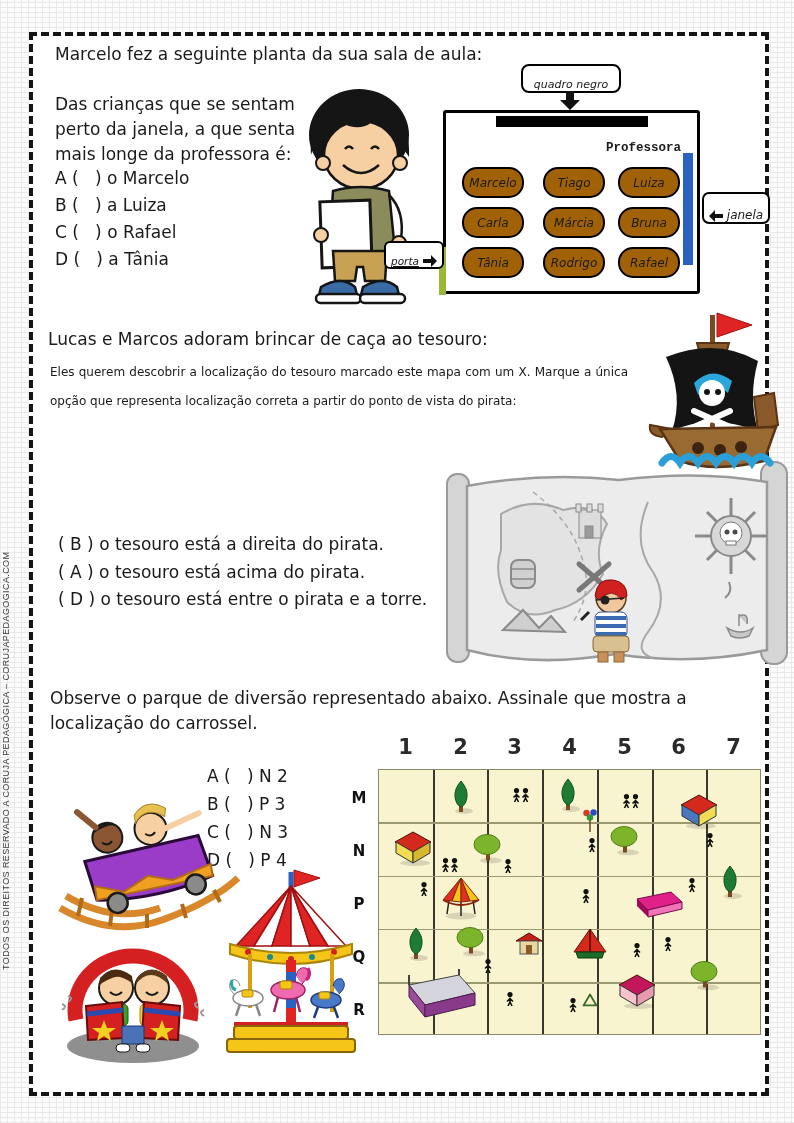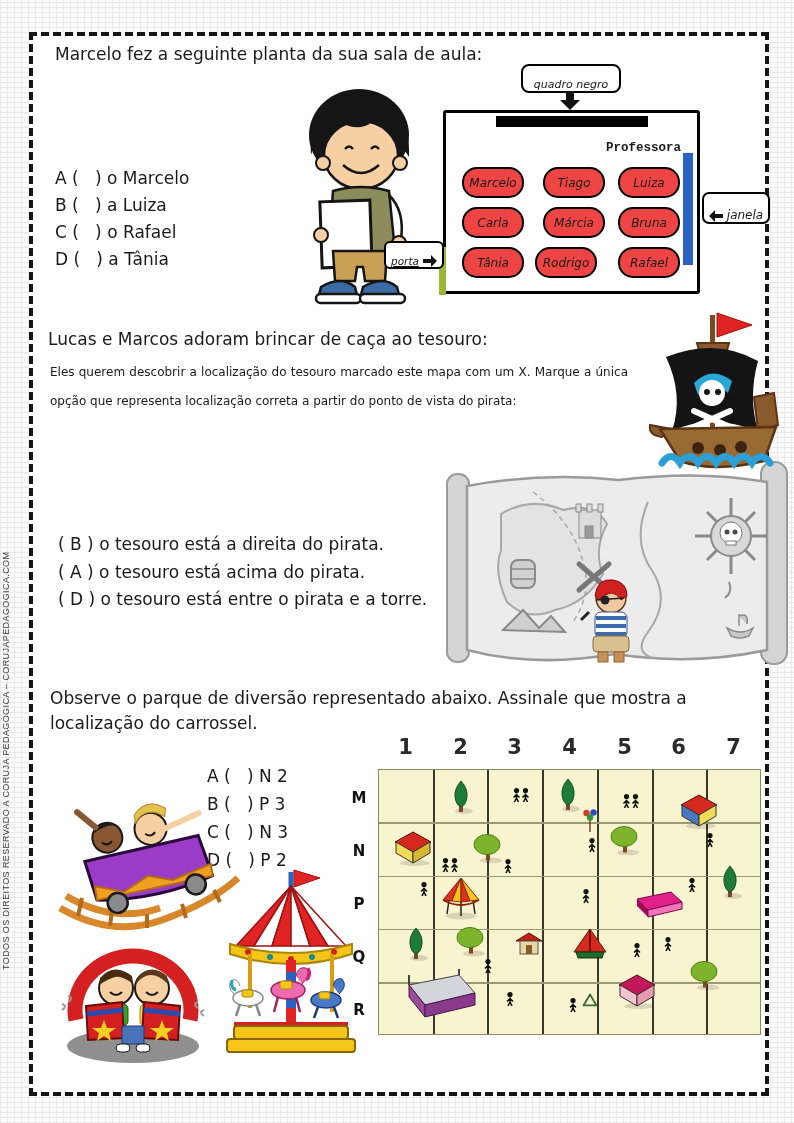--- a/index.html
+++ b/index.html
@@ -11,36 +11,39 @@
   .frame{left:29px;top:32px;width:732px;height:1056px;background:#fff;border:4px dashed #141414;}
   .copyright{left:1px;top:430px;height:540px;writing-mode:vertical-rl;transform:rotate(180deg);
     font-size:9px;color:#3a3a3a;letter-spacing:.4px;white-space:nowrap;font-family:"Liberation Sans",sans-serif;}
   .t17{font-size:17px;line-height:1.45;}
   .qtext{white-space:pre-line;}
   .optlist div{white-space:pre;font-size:17px;}
   .labelbox{border:2.5px solid #000;border-radius:8px;background:#fff;display:flex;
     align-items:flex-end;justify-content:center;gap:4px;font-style:italic;}
   .room{border:3px solid #000;border-radius:3px;background:#fff;box-sizing:border-box;}
   .seat{position:absolute;width:58px;height:27px;border:2.5px solid #000;border-radius:15px;
-    display:flex;align-items:center;justify-content:center;font-size:12px;font-style:italic;background:#ef4444;}
+    display:flex;align-items:center;justify-content:center;font-size:12px;font-style:italic;background:#a16207;}
   .gridnum{width:55px;text-align:center;font-weight:bold;font-size:21px;color:#2a2a2a;}
   .gridrow{width:26px;text-align:center;font-weight:bold;font-size:15px;color:#111;}
   #park{background:#f8f4d0;border:1.5px solid #8a8a62;box-sizing:border-box;}
   .vline{position:absolute;top:0;bottom:0;width:2px;background:#38382e;}
   .hline{position:absolute;left:0;right:0;height:1.5px;background:#9a9a72;}
   .park-item{position:absolute;transform:translate(-50%,-50%);}
 </style>
 </head>
 <body>
 
 <div class="page">
   <div class="abs frame"></div>
   <div class="abs copyright">TODOS OS DIREITOS RESERVADO A CORUJA PEDAGÓGICA – CORUJAPEDAGOGICA.COM</div>
 
   <div class="abs t17" style="left:55px;top:42px;">Marcelo fez a seguinte planta da sua sala de aula:</div>
+  <div class="abs t17 qtext" style="left:55px;top:92px;width:260px;line-height:25px;">Das crianças que se sentam
+perto da janela, a que  senta
+mais longe da professora é:</div>
   <div class="abs optlist" style="left:55px;top:165px;line-height:27px;">
     <div>A (   ) o Marcelo</div>
     <div>B (   ) a Luiza</div>
     <div>C (   ) o Rafael</div>
     <div>D (   ) a Tânia</div>
   </div>
 
   <div class="abs" style="left:283px;top:83px;">
     <svg width="150" height="230" viewBox="0 0 150 230">
       <ellipse cx="76" cy="52" rx="50" ry="46" fill="#151515"></ellipse>
@@ -80,21 +83,21 @@
     <div class="abs" style="right:16px;top:28px;font-family:Liberation Mono, monospace;font-weight:bold;font-size:12.5px;">Professora</div>
     <div class="abs" style="right:4px;top:40px;width:10px;height:112px;background:#2a62c4;"></div>
     <div class="abs" style="left:-7px;top:134px;width:7px;height:48px;background:#9ab636;"></div>
     <div class="seat" style="left:16px;top:54px;">Marcelo</div>
     <div class="seat" style="left:97px;top:54px;">Tiago</div>
     <div class="seat" style="left:172px;top:54px;">Luiza</div>
     <div class="seat" style="left:16px;top:94px;">Carla</div>
     <div class="seat" style="left:97px;top:94px;">Márcia</div>
     <div class="seat" style="left:172px;top:94px;">Bruna</div>
     <div class="seat" style="left:16px;top:134px;">Tânia</div>
-    <div class="seat" style="left:89px;top:134px;">Rodrigo</div>
+    <div class="seat" style="left:97px;top:134px;">Rodrigo</div>
     <div class="seat" style="left:172px;top:134px;">Rafael</div>
   </div>
 
   <div class="abs labelbox" style="left:384px;top:241px;width:56px;height:24px;font-size:10.5px;border-radius:6px;text-decoration:underline;">
     <span>porta</span>
     <svg width="14" height="12" viewBox="0 0 14 12">
         <polygon points="0,4 8,4 8,0 14,6 8,12 8,8 0,8" fill="#111"></polygon>
       </svg>
   </div>
   <div class="abs labelbox" style="left:702px;top:192px;width:64px;height:28px;font-size:12px;border-radius:7px;">
@@ -196,21 +199,21 @@
     <div>( A ) o tesouro está acima do pirata.</div>
     <div>( D ) o tesouro está entre o pirata e a torre.</div>
   </div>
 
   <div class="abs t17 qtext" style="left:50px;top:686px;width:700px;line-height:25px;">Observe o parque de diversão representado abaixo. Assinale que mostra a
 localização do carrossel.</div>
   <div class="abs optlist" style="left:207px;top:762px;line-height:28px;">
     <div>A (   ) N 2</div>
     <div>B (   ) P 3</div>
     <div>C (   ) N 3</div>
-    <div>D (   ) P 2</div>
+    <div>D (   ) P 4</div>
   </div>
 
   <div class="abs" style="left:52px;top:792px;">
     <svg width="190" height="150" viewBox="0 0 190 150">
       <g stroke="#d8882a" stroke-width="7" fill="none">
         <path d="M8,116 Q60,146 110,128 Q160,110 186,86"></path>
         <path d="M14,104 Q62,132 108,116"></path>
       </g>
       <g stroke="#b06a18" stroke-width="4">
         <line x1="30" y1="106" x2="26" y2="124"></line>

